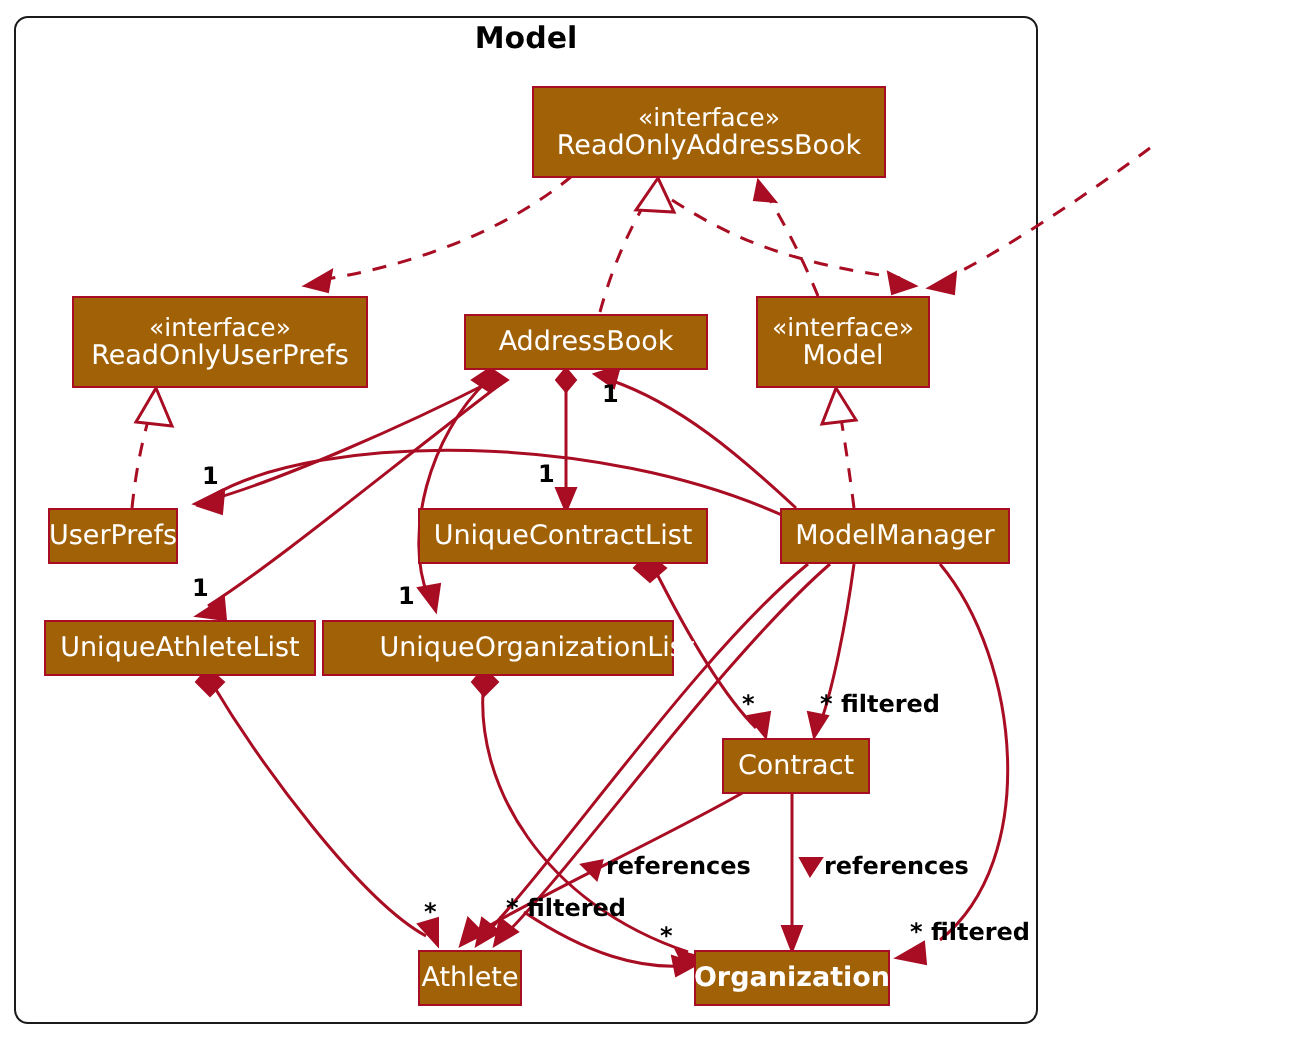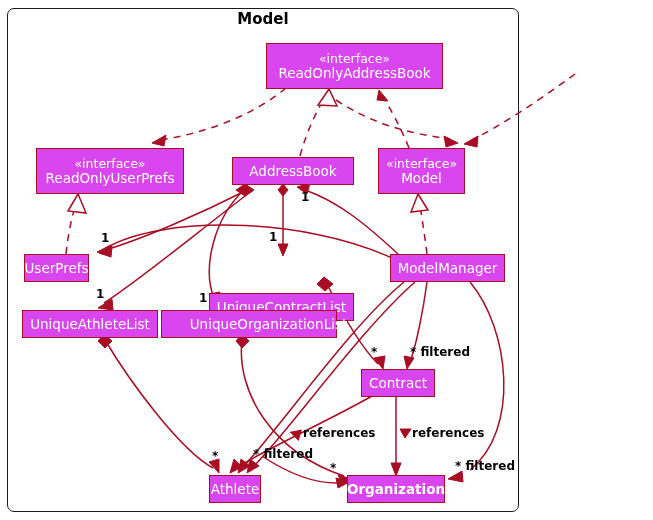--- a/index.html
+++ b/index.html
@@ -2,21 +2,21 @@
 <html><head>
 <meta charset="utf-8">
 <style>
   html,body{margin:0;padding:0;background:#ffffff;}
   #stage{position:relative;width:653px;height:520px;background:#ffffff;
          font-family:"DejaVu Sans", sans-serif;overflow:hidden;border-radius:19px;}
   #frame{position:absolute;left:7px;top:8px;width:512px;height:504px;
          border:1.6px solid #1a1a1a;border-radius:7px;box-sizing:border-box;background:transparent;}
   #frame-title{position:absolute;left:7px;top:10px;width:512px;text-align:center;
          font-family:"DejaVu Sans", sans-serif;font-weight:bold;font-size:15px;color:#000;}
-  .node{position:absolute;background:#d946ef;color:#ffffff;box-sizing:border-box;
+  .node{position:absolute;background:#a16207;color:#ffffff;box-sizing:border-box;
         display:flex;flex-direction:column;align-items:center;justify-content:center;
         font-family:"DejaVu Sans", sans-serif;font-size:13.5px;line-height:15px;
         padding:3px 7px;border:1px solid #A80D23;white-space:nowrap;}
   .node .stereo{font-size:12.5px;}
   .lbl{position:absolute;font-family:"DejaVu Sans", sans-serif;font-weight:bold;
        font-size:12px;color:#000;white-space:nowrap;}
   svg#wires{position:absolute;left:0;top:0;width:653px;height:520px;overflow:visible;}
   .s{fill:none;stroke:#A80D23;stroke-width:1.5;}
   .d{fill:none;stroke:#A80D23;stroke-width:1.5;stroke-dasharray:7 6;}
   .fillr{fill:#A80D23;stroke:#A80D23;stroke-width:1;}
@@ -158,21 +158,21 @@
 
   <div class="node" style="left:378px;top:148px;width:87px;height:46px;">
     <span class="stereo">«interface»</span>
     <span>Model</span>
   </div>
 
   <div class="node" style="left:24px;top:254px;width:65px;height:28px;">
     <span>UserPrefs</span>
   </div>
 
-  <div class="node" style="left:209px;top:254px;width:145px;height:28px;margin-top:39px;">
+  <div class="node" style="left:209px;top:254px;width:145px;height:28px;">
     <span>UniqueContractList</span>
   </div>
 
   <div class="node" style="left:390px;top:254px;width:115px;height:28px;">
     <span>ModelManager</span>
   </div>
 
   <div class="node" style="left:22px;top:310px;width:136px;height:28px;">
     <span>UniqueAthleteList</span>
   </div>

